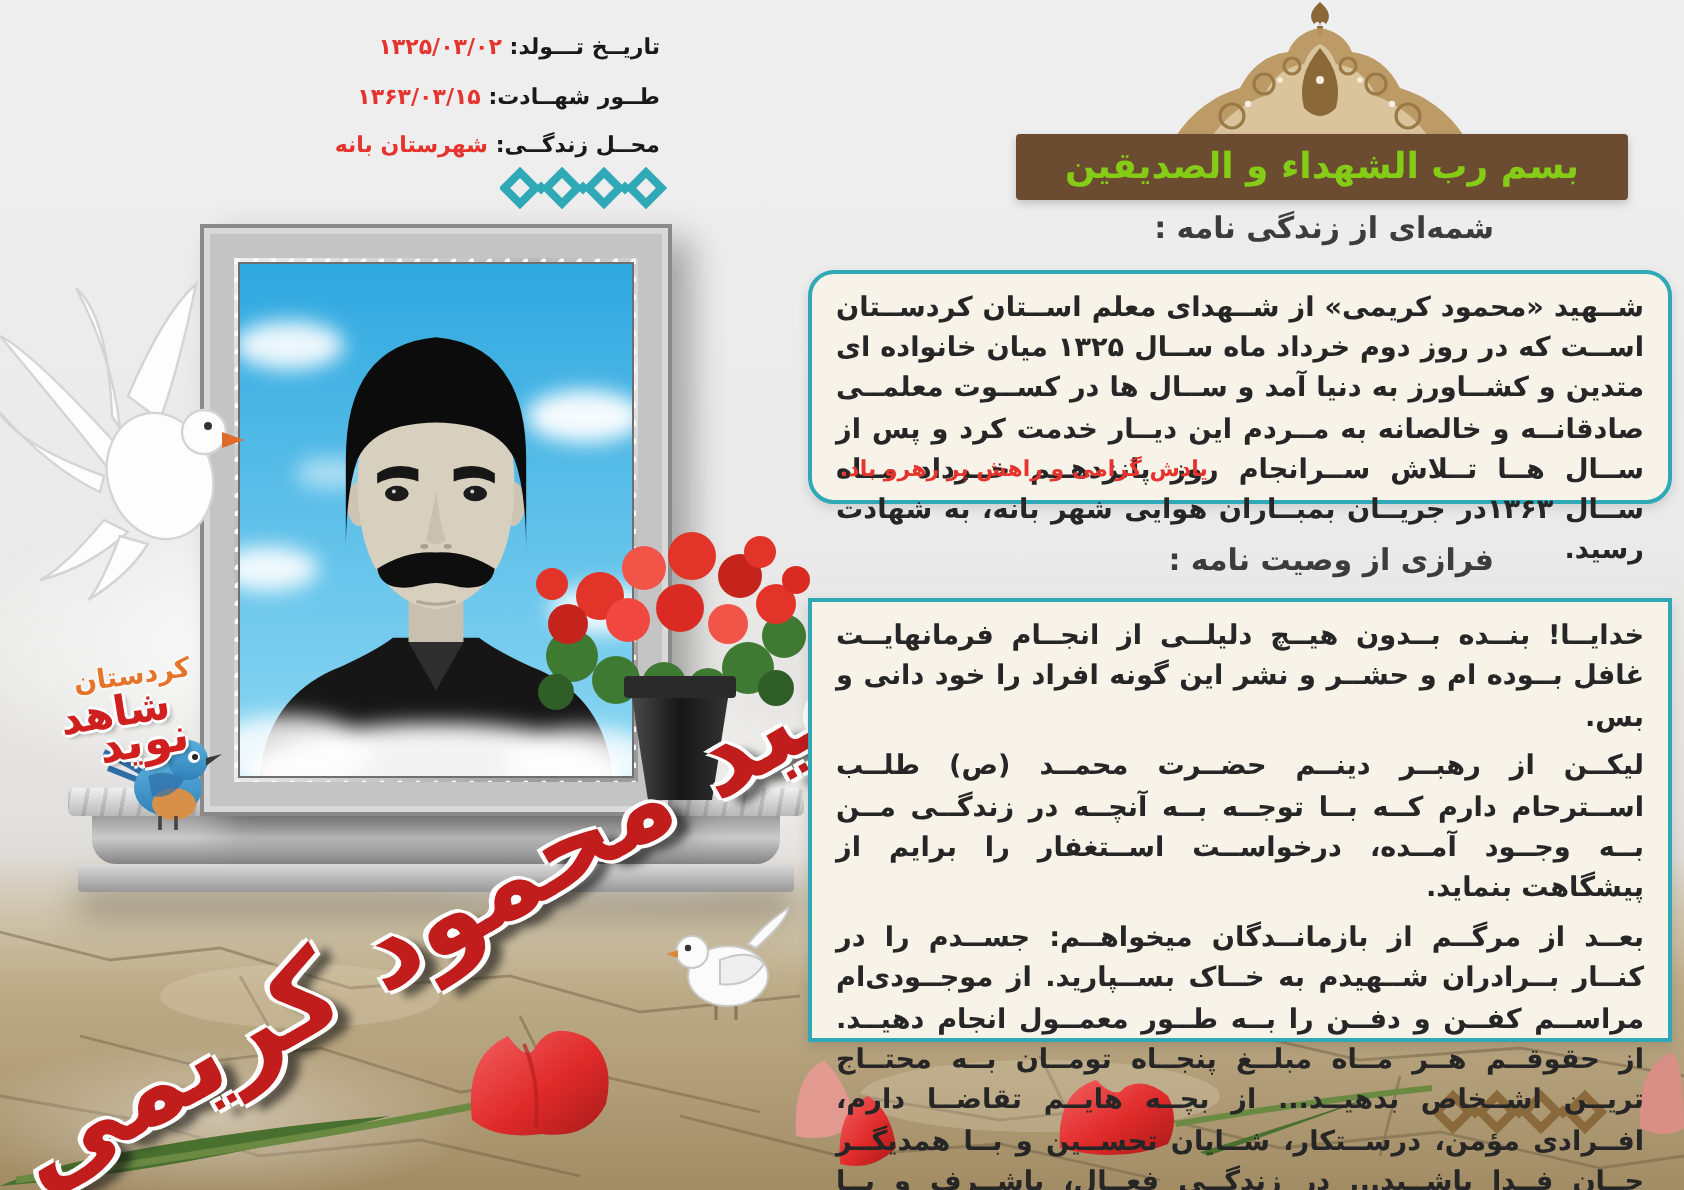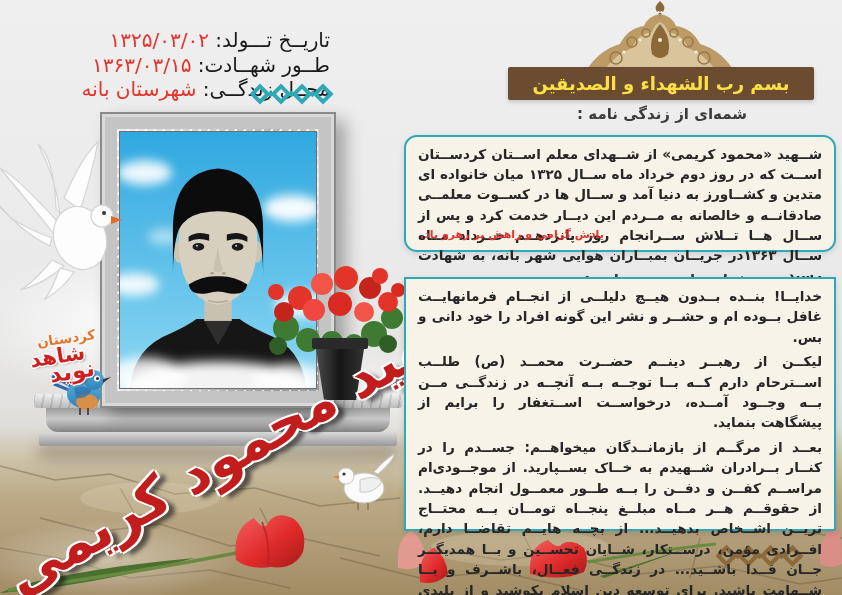--- a/index.html
+++ b/index.html
@@ -16,25 +16,25 @@
     background:linear-gradient(180deg,rgba(199,184,148,0) 0%,rgba(197,181,143,.55) 18%,#bcab87 40%,#b09c77 70%,#a18c64 100%);}
   .earth svg{position:absolute;left:0;top:0;width:100%;height:100%;}
   .fog{position:absolute;z-index:2;pointer-events:none;}
   .fog1{left:-40px;top:250px;width:360px;height:150px;background:radial-gradient(closest-side,rgba(255,255,255,.95),rgba(255,255,255,0));}
   .fog2{left:120px;top:330px;width:340px;height:130px;background:radial-gradient(closest-side,rgba(255,255,255,.8),rgba(255,255,255,0));}
   .fog3{left:380px;top:420px;width:470px;height:100px;background:radial-gradient(closest-side,rgba(255,255,255,.55),rgba(255,255,255,0));}
   .fog4{left:-20px;top:520px;width:260px;height:80px;background:radial-gradient(closest-side,rgba(255,255,255,.4),rgba(255,255,255,0));}
   
   .crest{position:absolute;left:558px;top:0;width:204px;height:68px;z-index:3;}
   .banner{position:absolute;left:508px;top:67px;width:306px;height:33px;z-index:3;
-    background:var(--banner-brown);color:#fde047;display:flex;align-items:center;justify-content:center;
+    background:var(--banner-brown);color:#84cc16;display:flex;align-items:center;justify-content:center;
     font-size:18px;font-weight:bold;border-radius:2px;box-shadow:0 2px 4px rgba(0,0,0,.18);}
   
-  .dates{position:absolute;left:28px;top:28px;width:302px;z-index:3;text-align:right;
-    font-weight:normal;font-size:20px;line-height:24.5px;color:#191919;}
+  .dates{position:absolute;left:28px;top:12px;width:302px;z-index:3;text-align:right;
+    font-weight:bold;font-size:11px;line-height:24.5px;color:#191919;}
   .date-value{color:var(--date-red);padding-left:2px;}
   .diamonds{position:absolute;z-index:3;}
   .diamonds.teal{left:250px;top:83px;}
   .diamonds.brown{left:716px;top:544px;z-index:2;}
   
   .ledge{position:absolute;left:34px;top:394px;width:368px;height:56px;z-index:4;}
   .ledge-top{height:14px;background:linear-gradient(#f0f0f0,#b9b9b9),repeating-linear-gradient(100deg,rgba(80,80,80,.16) 0 2px,transparent 2px 9px);
     background-blend-mode:multiply;border-radius:3px;}
   .ledge-cove{height:24px;margin:0 12px;background:linear-gradient(#9c9c9c,#cacaca 45%,#868686);border-radius:0 0 12px 12px;
     background-image:linear-gradient(#9c9c9c,#cacaca 45%,#868686),repeating-linear-gradient(95deg,rgba(70,70,70,.15) 0 2px,transparent 2px 11px);}
@@ -68,21 +68,21 @@
   
   .sec-heading{position:absolute;left:404px;width:343px;z-index:9;
     color:var(--heading-dark);font-size:15px;font-weight:bold;}
   .h-bio{top:105px;}
   .h-will{top:259px;margin-top:12px;}
   .textbox{position:absolute;left:404px;width:432px;z-index:9;background:var(--box-bg);
     border:2px solid var(--accent-teal);padding:7px 12px 6px 12px;color:var(--body-text);
     font-size:13.6px;font-weight:bold;text-align:justify;line-height:20.2px;
     box-shadow:0 2px 6px rgba(0,0,0,.12);}
   .box-bio{top:135px;height:117px;border-radius:13px;}
-  .box-will{top:277px;height:254px;line-height:20.4px;}
+  .box-will{top:299px;height:222px;line-height:20.4px;}
   .box-will p{margin-bottom:4px;}
   .tribute{position:absolute;left:14px;bottom:5px;color:var(--date-red);font-size:11px;font-weight:bold;}
   
   .tulips{position:absolute;left:0;top:498px;width:842px;height:97px;z-index:7;}
 </style>
 </head>
 <body>
 
 <div class="poster">
 

